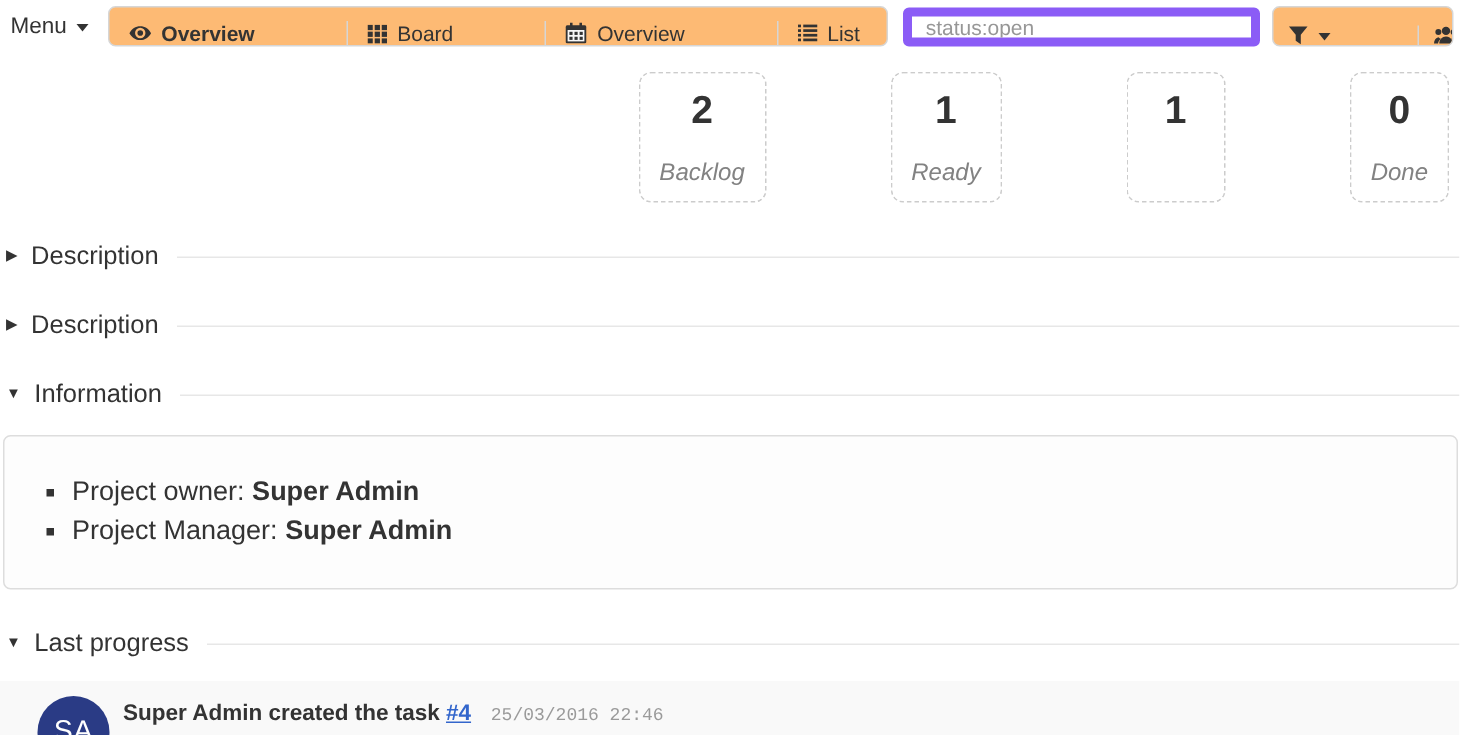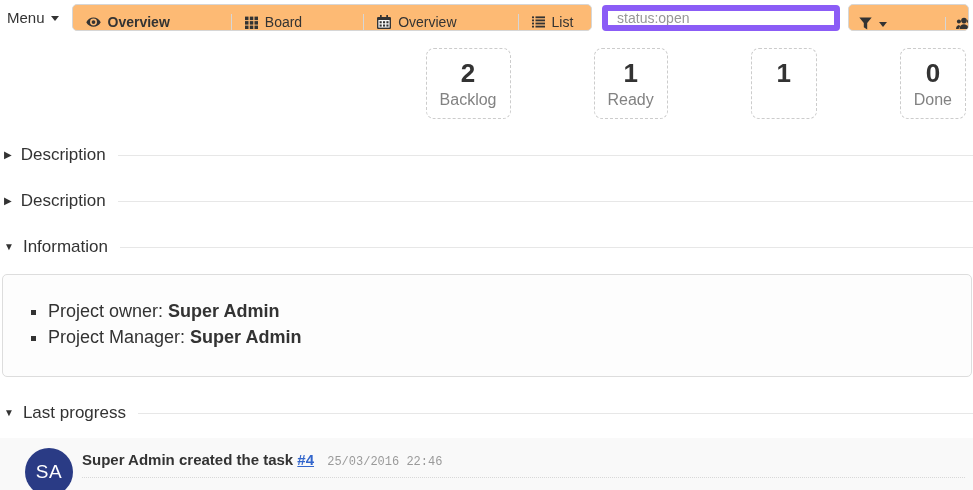--- a/index.html
+++ b/index.html
@@ -29,21 +29,21 @@
     border:6px solid #8b5cf6; border-radius:4px; padding:0 9px;
     font-family:inherit; font-size:14px; color:#979797; background:#fff; outline:none; }
   .filter-group { margin-left:8px; }
   .filter-group .btn { padding:0 10px; }
 
   
   .summary-row { display:flex; justify-content:flex-end; gap:83px; padding:16px 7px 0 0; }
   .summary-box { border:1px dashed #ccc; border-radius:8px; text-align:center;
     padding:10px 13px 8px; min-width:66px; }
   .summary-count { font-size:26px; font-weight:bold; color:#333; line-height:29px; }
-  .summary-label { font-size:16px; color:#828282; line-height:21px; margin-top:1px; white-space:nowrap; }
+  .summary-label { font-size:16px; color:#828282; line-height:21px; margin-top:17px; white-space:nowrap;font-style:italic; }
 
   
   .section-header { display:flex; align-items:center; margin:26px 0 0 4px;
     font-size:17px; color:#333; cursor:pointer; }
   .tri { font-size:10px; margin-right:9px; color:#333; line-height:1; }
   .rule { flex:1; height:1px; background:#e7e7e7; margin-left:12px; }
 
   
   .info-panel { margin:17px 1px 0 2px; border:1px solid #ddd; border-radius:5px;
     background:#fdfdfd; padding:13px 15px 16px; }

